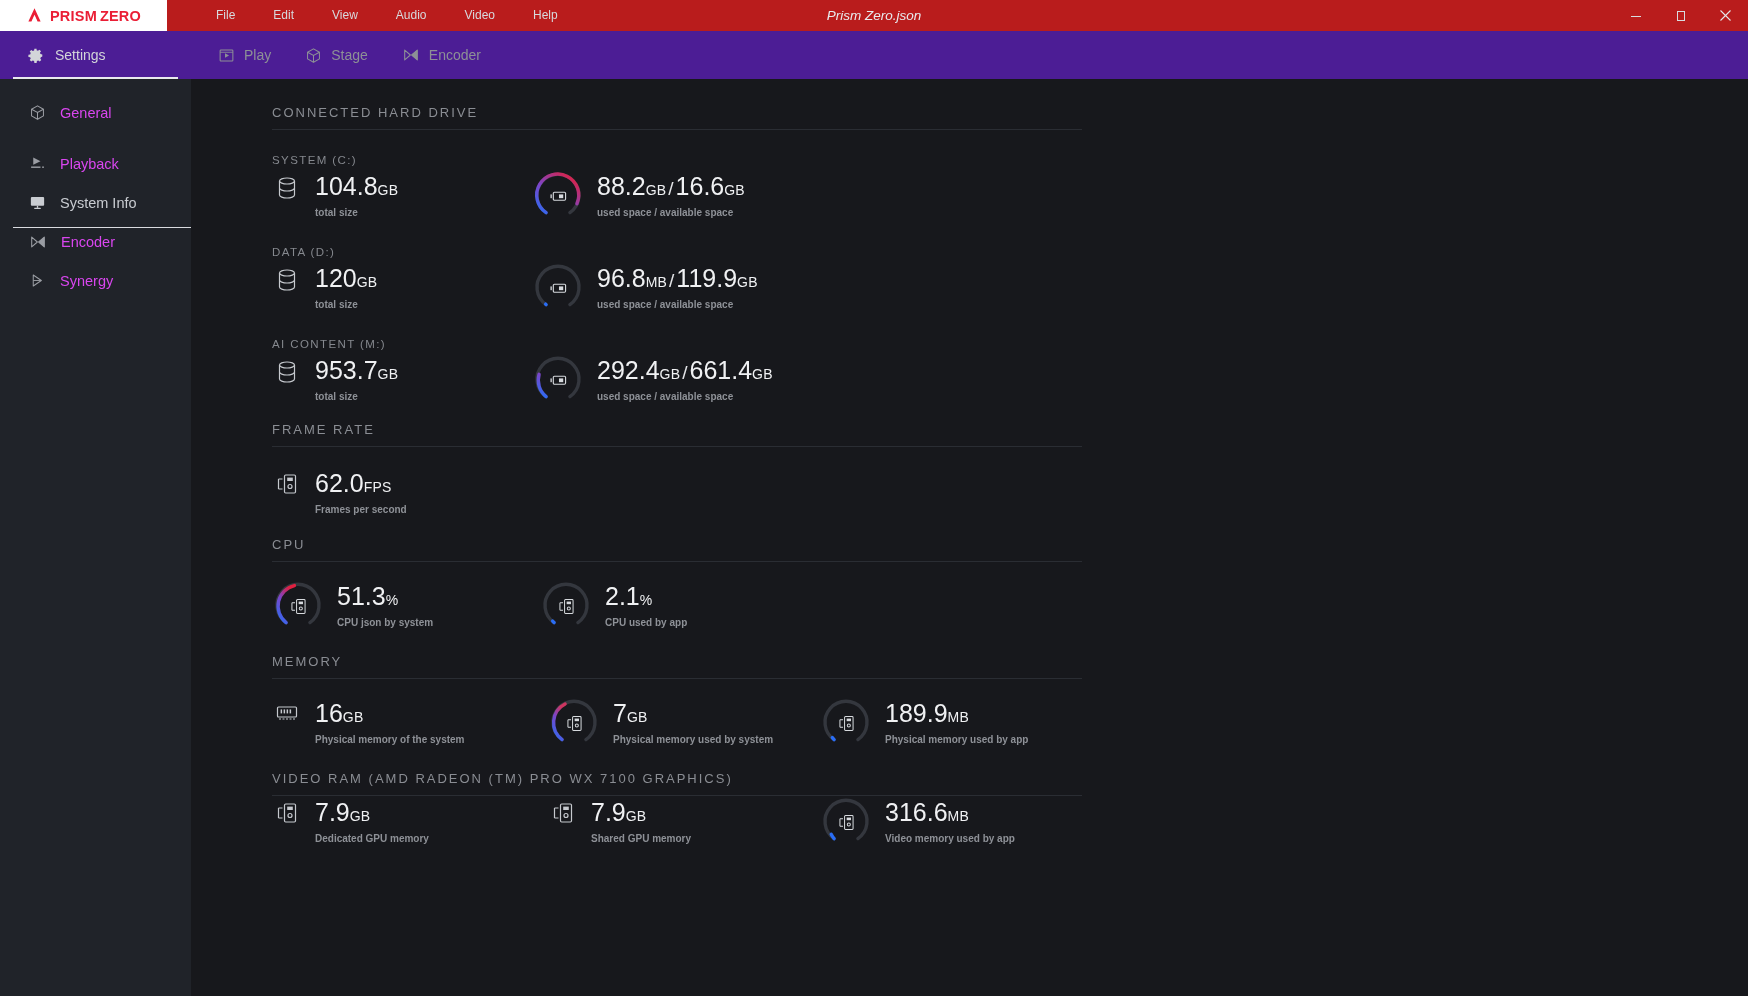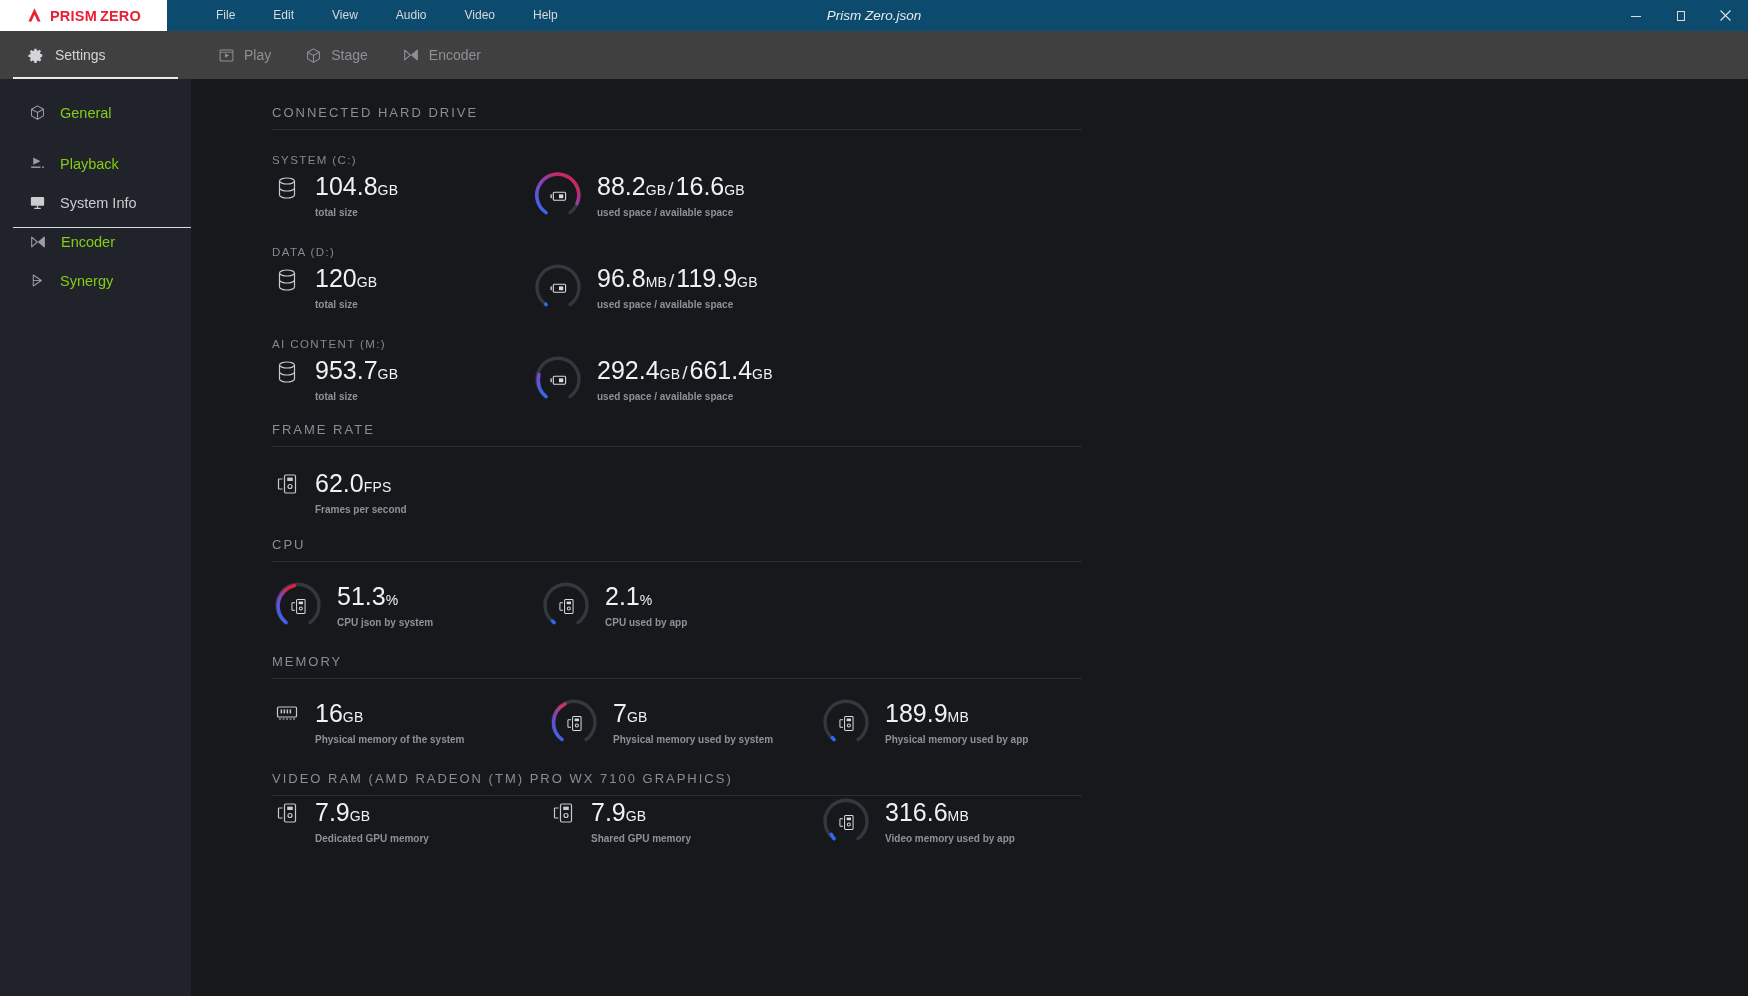--- a/index.html
+++ b/index.html
@@ -5,21 +5,21 @@
   * { box-sizing: border-box; margin: 0; padding: 0; }
   html, body {
     width: 1748px; height: 996px;
     background: #17181c;
     font-family: "Liberation Sans", sans-serif;
     overflow: hidden;
   }
 
   
   .titlebar {
-    height: 31px; background: #0c4a6e;
+    height: 31px; background: #b91c1c;
     display: flex; align-items: stretch; position: relative;
   }
   .logo-box {
     width: 167px; background: #ffffff;
     display: flex; align-items: center; justify-content: center; gap: 7px;
   }
   .logo-mark { width: 17px; height: 17px; display: block; }
   .logo-text {
     color: #ea1e35; font-size: 14.5px; font-weight: 700;
     letter-spacing: .2px; white-space: nowrap;
@@ -36,21 +36,21 @@
     font-style: italic; pointer-events: none;
   }
   .wincontrols { margin-left: auto; display: flex; }
   .wc {
     width: 45px; display: flex; align-items: center; justify-content: center;
     color: #d9dbdf; font-size: 13px; cursor: default;
   }
 
   
   .toolrow {
-    height: 48px; background: #404040;
+    height: 48px; background: #4c1d95;
     display: flex; align-items: stretch;
   }
   .settings-tab {
     width: 191px; display: flex; align-items: center; gap: 11px;
     padding-left: 27px; position: relative; cursor: default;
   }
   .settings-tab::after {
     content: ""; position: absolute; left: 13px; right: 13px; bottom: 0;
     height: 2px; background: #e8eaee;
   }
@@ -64,21 +64,21 @@
   .icon { display: inline-flex; align-items: center; justify-content: center; }
 
   
   .body-split { display: flex; height: calc(996px - 31px - 48px); }
 
   .sidebar { width: 191px; background: #202329; padding-top: 14px; flex: 0 0 191px; }
   .side-item {
     height: 39px; display: flex; align-items: center; gap: 14px;
     padding-left: 29px; cursor: default; position: relative;
   }
-  .side-item .lbl { color: #84cc16; font-size: 14.5px; }
+  .side-item .lbl { color: #d946ef; font-size: 14.5px; }
   .side-item.active .lbl { color: #c9ccd1; }
   .side-item.active::after {
     content: ""; position: absolute; left: 13px; right: 0; bottom: -6px;
     height: 1px; background: #d9dbdf;
   }
 
   
   .main {
     flex: 1; background: #17181c; overflow: hidden;
     padding: 26px 0 0 0;

